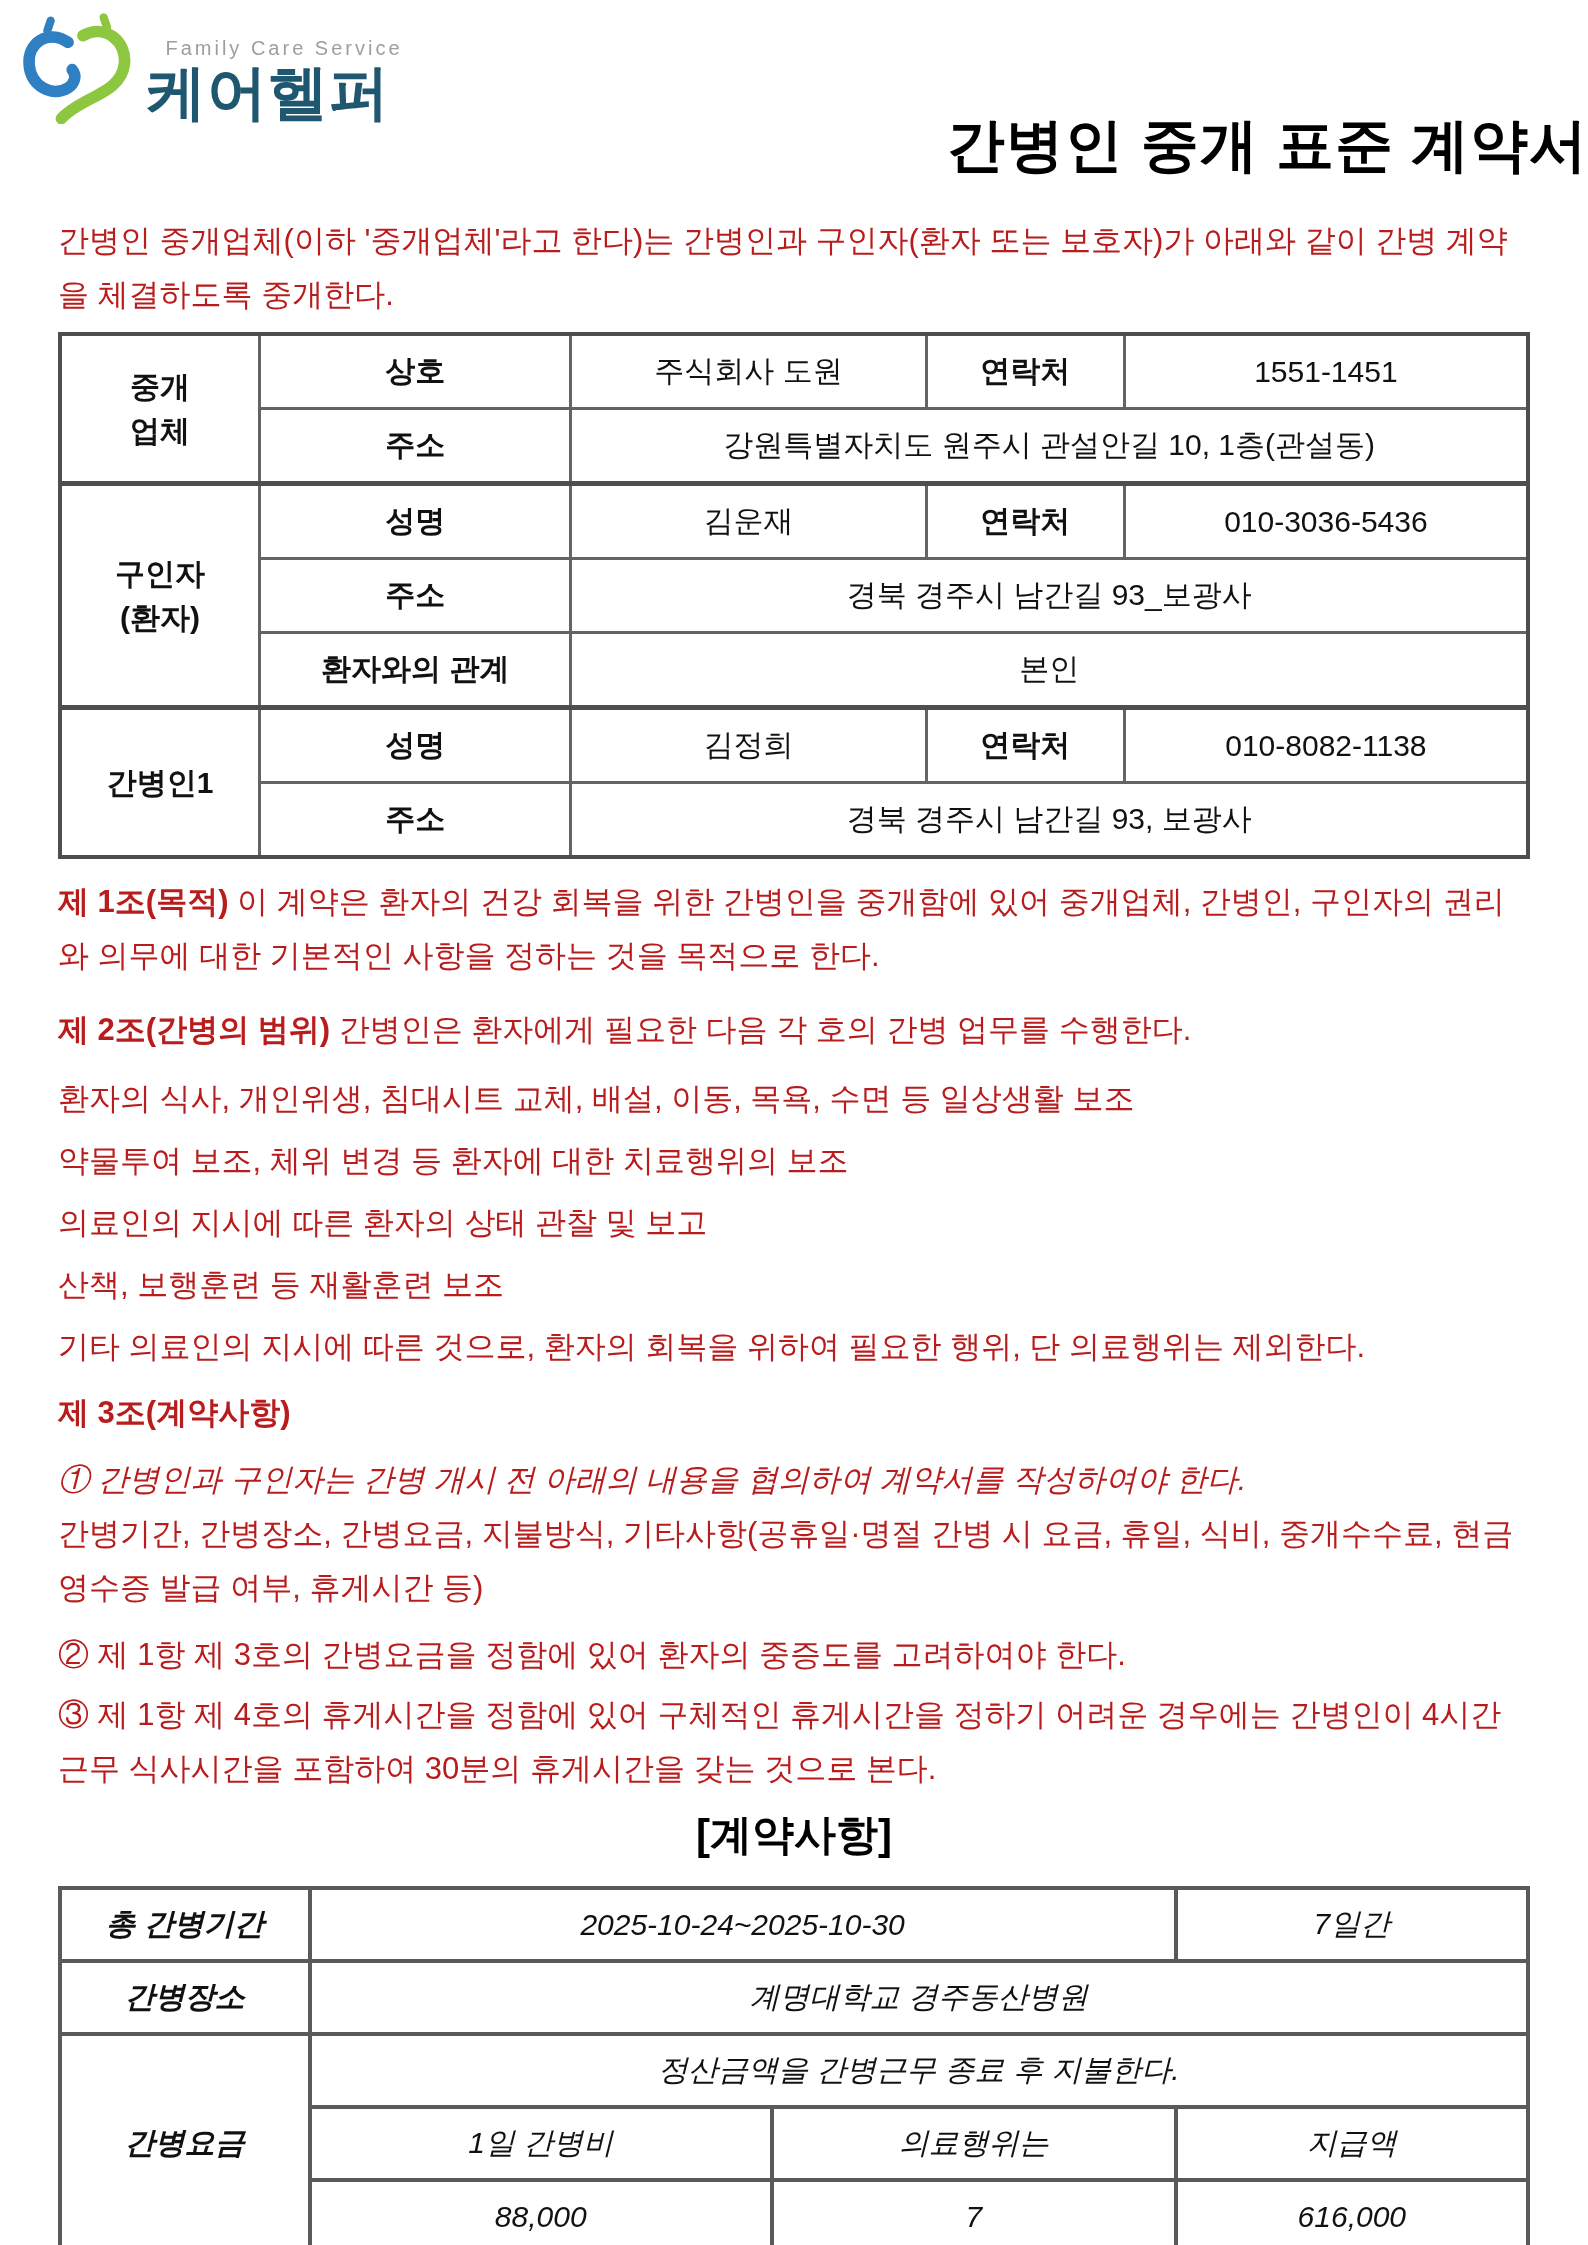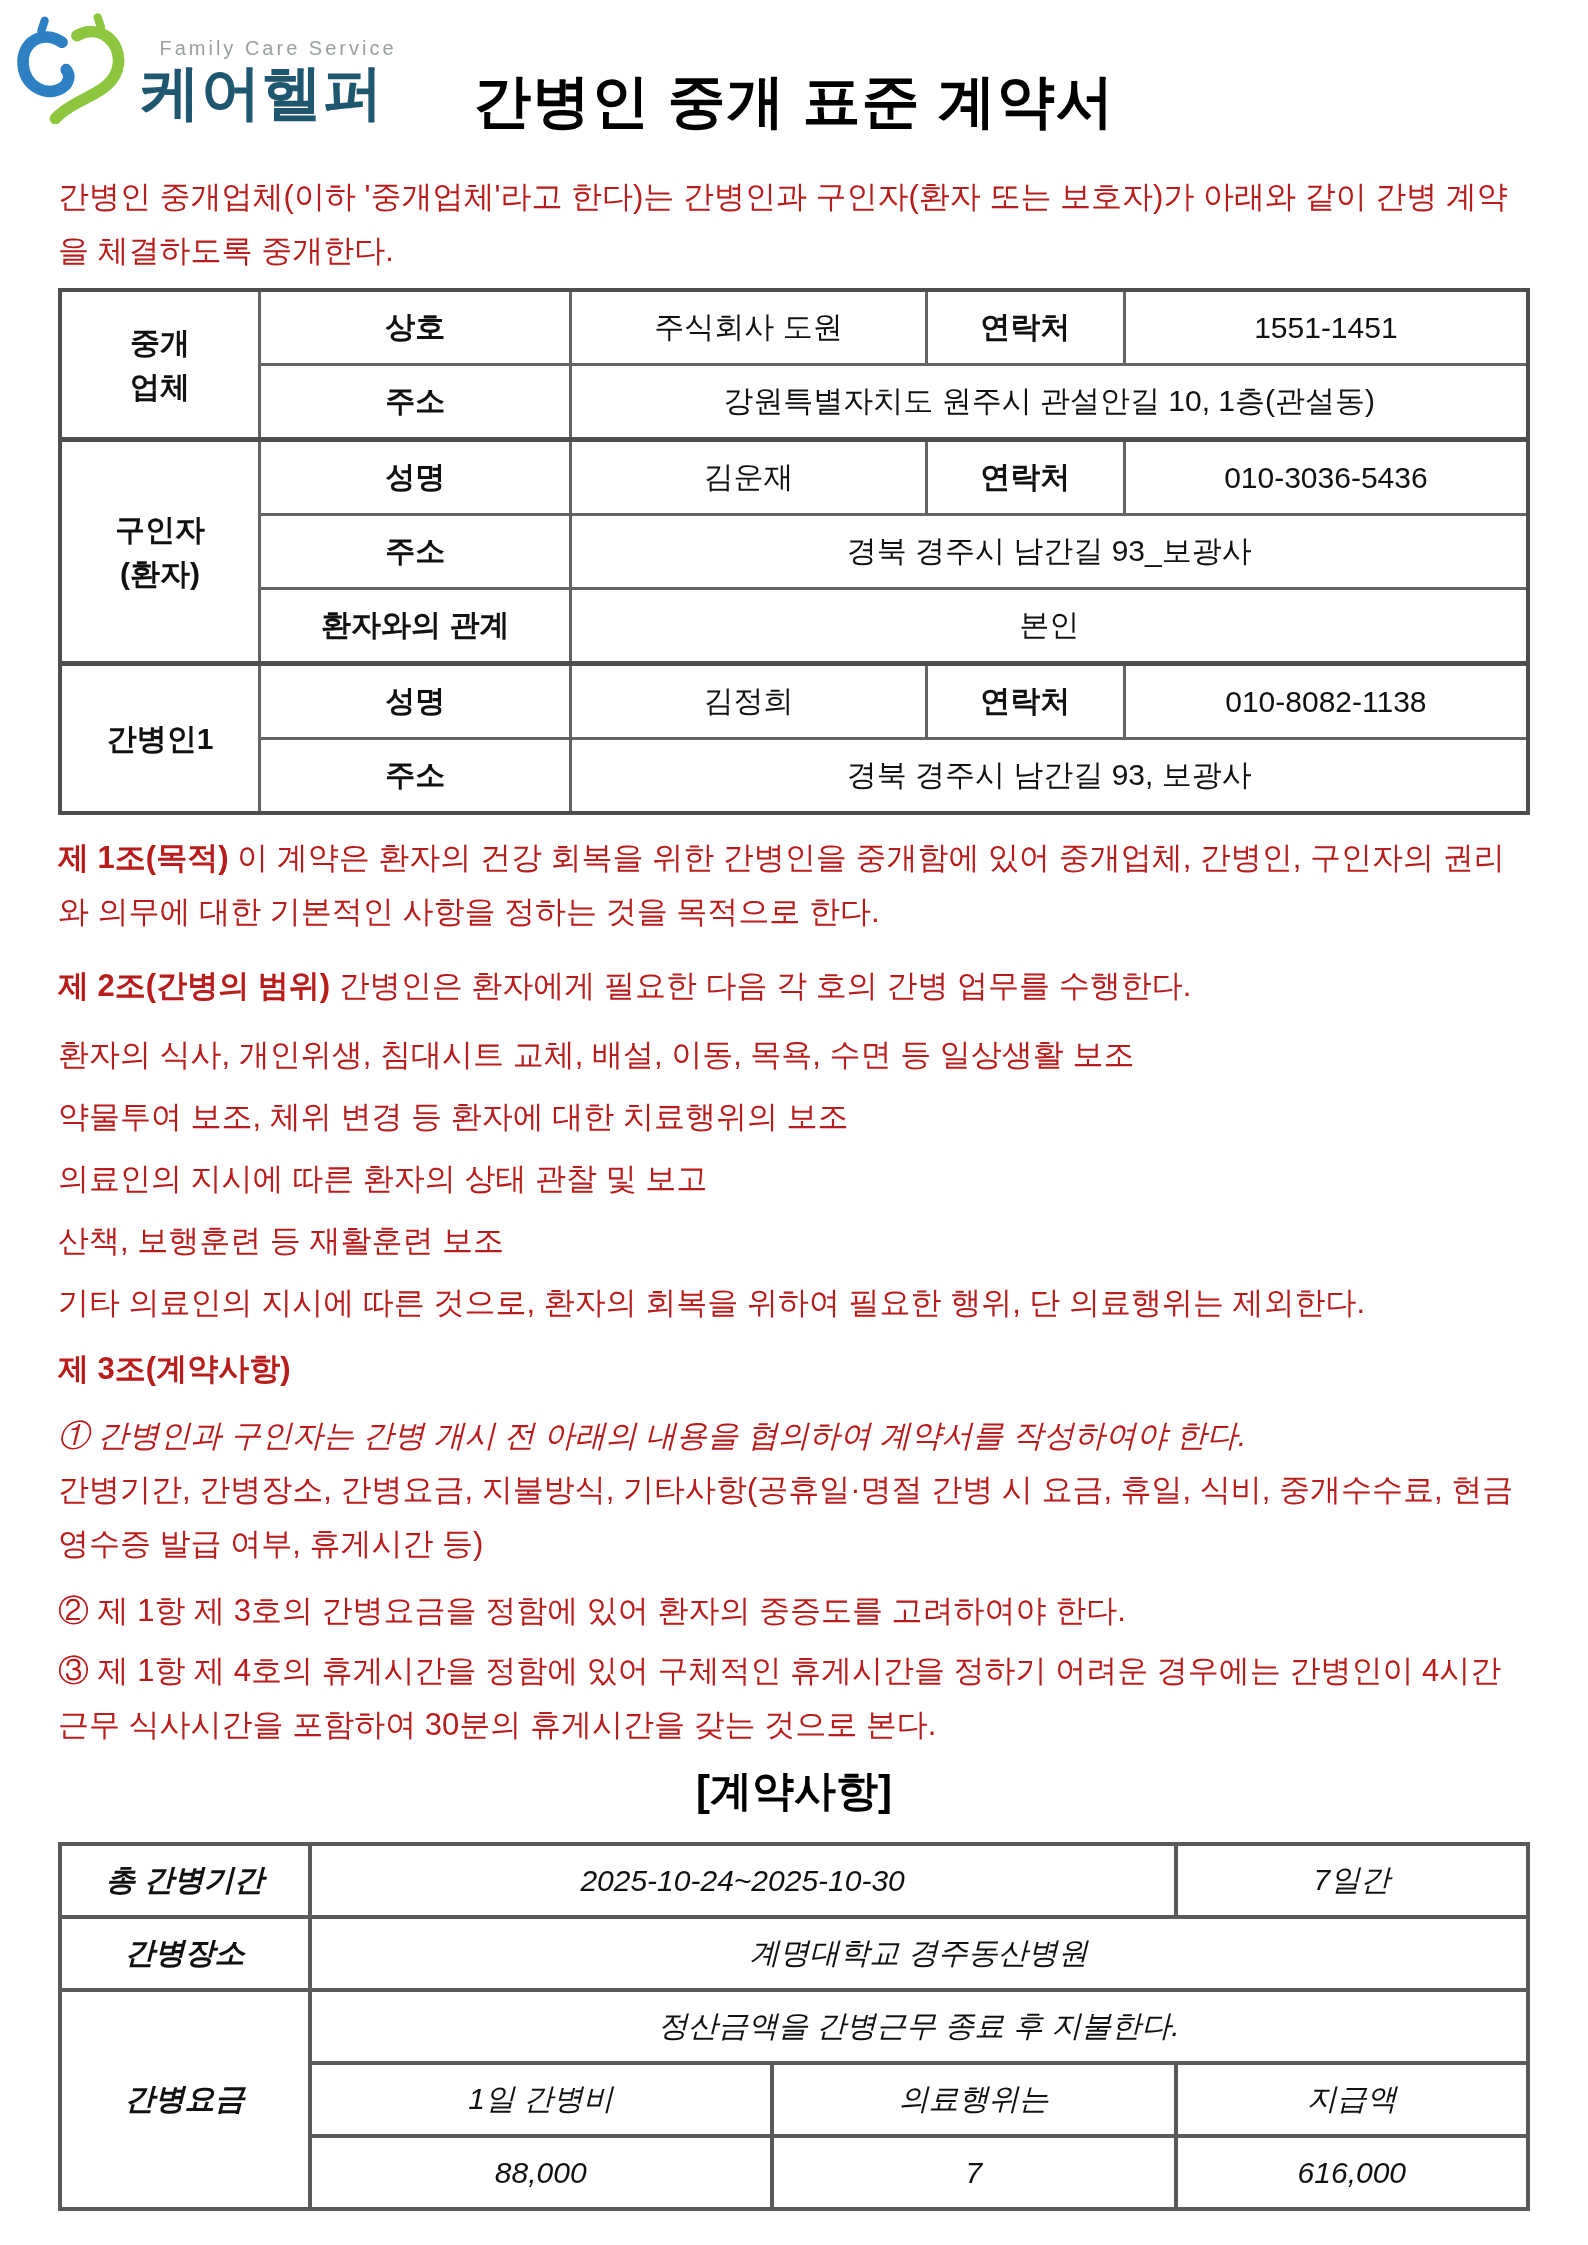--- a/index.html
+++ b/index.html
@@ -11,21 +11,21 @@
     background: #ffffff;
     color: #111111;
     font-family: "Liberation Sans", sans-serif;
   }
   .content { padding: 0 58px; }
 
   
   .logo {
     position: absolute;
     top: 12px;
-    left: 14px;
+    left: 20px;
     display: flex;
     align-items: flex-end;
     gap: 10px;
   }
   .logo-text { display: flex; flex-direction: column; align-items: center; }
   .logo-tagline {
     font-size: 20px;
     color: #9aa0a2;
     letter-spacing: 3px;
     font-weight: 400;
@@ -36,22 +36,22 @@
   .logo-brand {
     font-size: 60px;
     line-height: 62px;
     font-weight: 800;
     color: #1f5670;
     letter-spacing: 1px;
     white-space: nowrap;
   }
   h1.page-title {
     margin: 0 0 36px 0;
-    padding-top: 68px;
-    text-align: center;
+    padding-top: 112px;
+    text-align: right;
     font-size: 58px;
     line-height: 66px;
     font-weight: 800;
     letter-spacing: 1px;
     color: #000000;
   }
 
   
   .doc p {
     margin: 0 0 13px 0;

